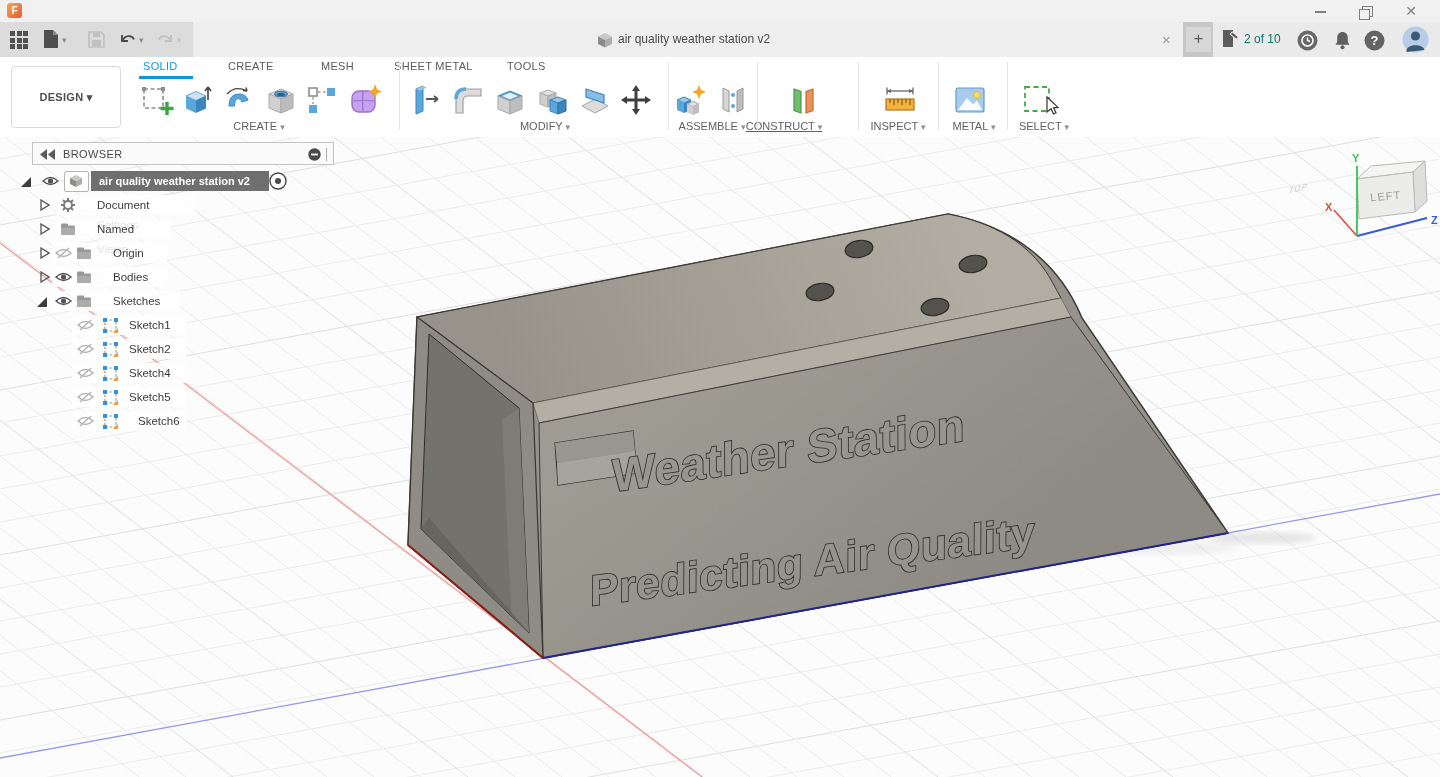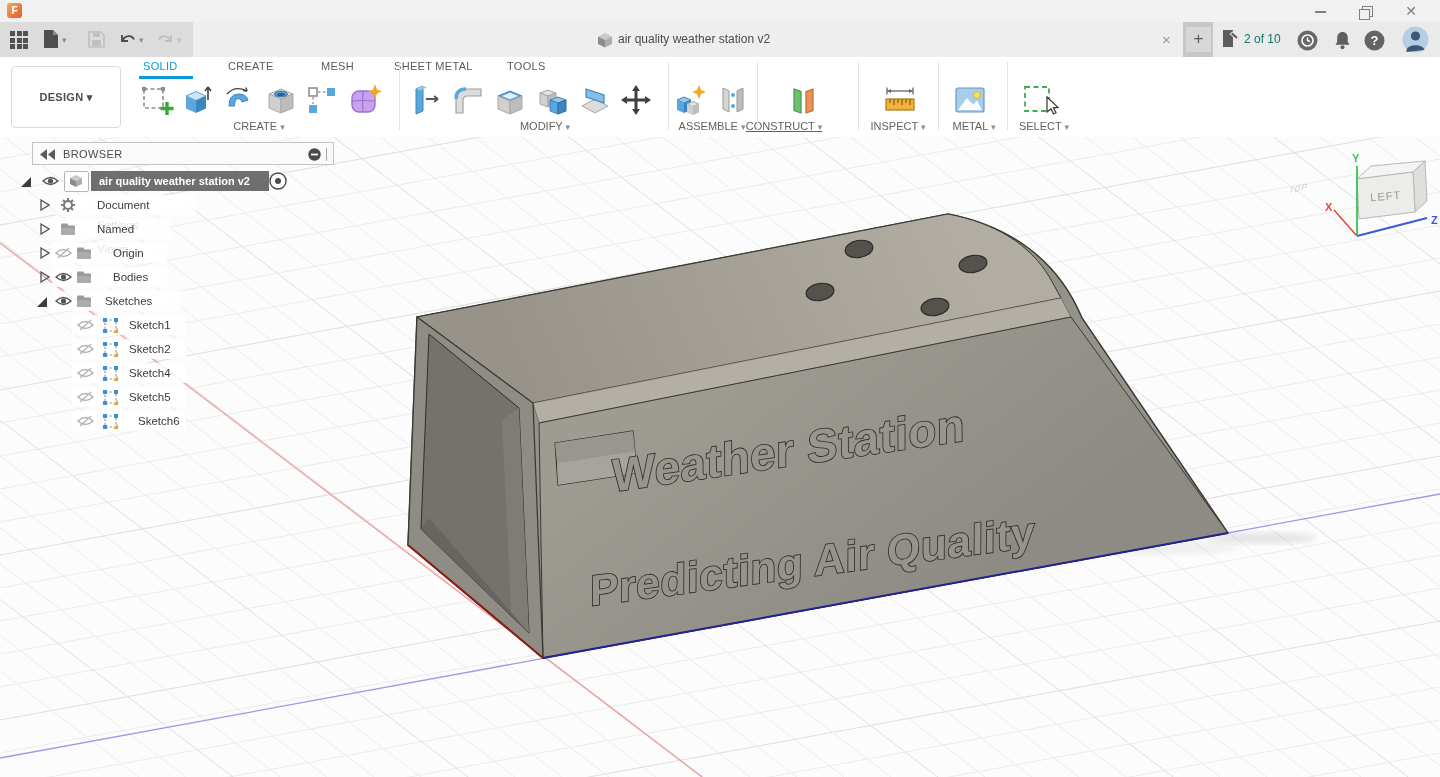--- a/index.html
+++ b/index.html
@@ -591,21 +591,21 @@
     <div class="chip" style="left:52px;top:0;width:128px;"></div>
     <svg class="abs" style="left:55px;top:4px;" width="17" height="12">
         <path d="M1,6 Q8.5,-1 16,6 Q8.5,13 1,6 Z" fill="none" stroke="#555" stroke-width="1.4"></path>
         <circle cx="8.5" cy="6" r="2.6" fill="#555"></circle>
       </svg>
     <svg class="abs" style="left:76px;top:3px;" width="16" height="14">
         <rect x="1" y="1.5" width="7" height="4" rx="1" fill="#9a9a9a"></rect>
         <rect x="1" y="3.5" width="14" height="9.5" rx="1" fill="#9a9a9a"></rect>
         <rect x="1" y="6" width="14" height="7" rx="1" fill="#acacac"></rect>
       </svg>
-    <div class="abs row-label" style="left:105px;top:0;">Sketches</div>
+    <div class="abs row-label" style="left:113px;top:0;">Sketches</div>
   </div>
 
   <div class="abs tree-row" style="left:0;top:315px;">
     <div class="chip" style="left:72px;top:0;width:114px;"></div>
     <svg class="abs" style="left:77px;top:4px;" width="17" height="12">
         <path d="M1,6 Q8.5,-1 16,6 Q8.5,13 1,6 Z" fill="none" stroke="#b2b2b2" stroke-width="1.4"></path>
         <line x1="3" y1="11" x2="14" y2="1" stroke="#b2b2b2" stroke-width="1.4"></line>
       </svg>
     <svg class="abs" style="left:102px;top:2px;" width="17" height="17">
         <rect x="3" y="3" width="11" height="11" fill="none" stroke="#9a9a9a" stroke-width="1.2" stroke-dasharray="2.5,1.8"></rect>

